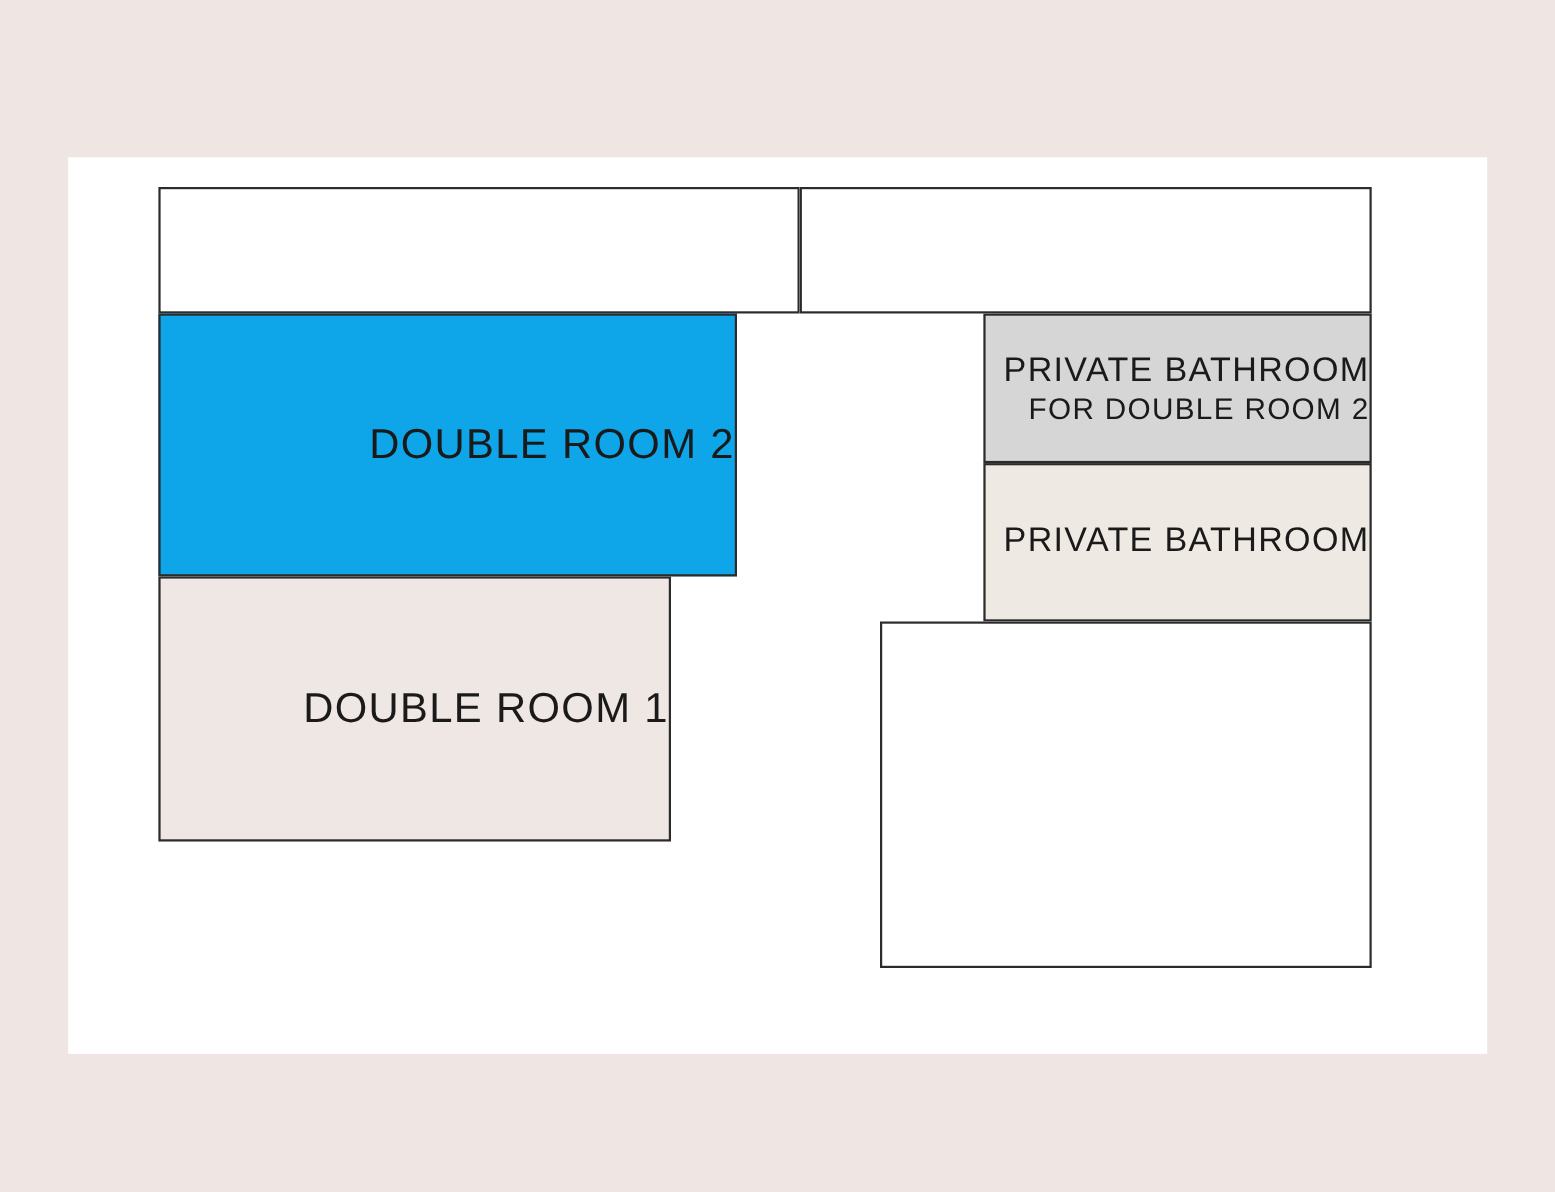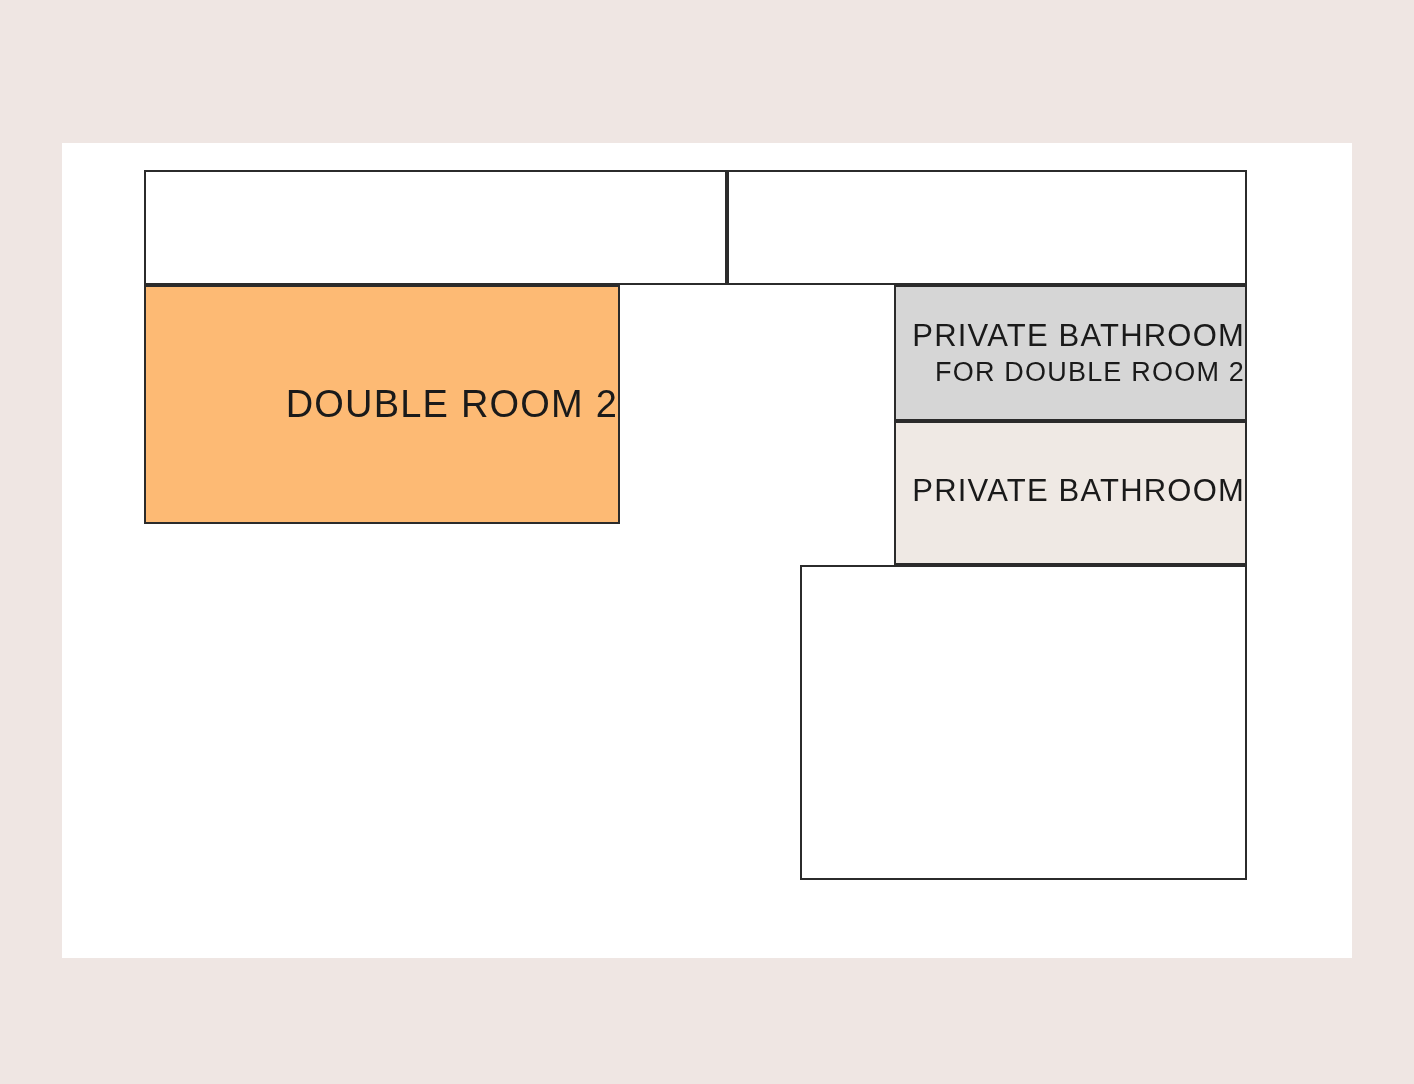--- a/index.html
+++ b/index.html
@@ -71,23 +71,23 @@
     top: 27px;
     width: 520px;
     height: 115px;
     background: #ffffff;
   }
 
   
   #room-double-2 {
     left: 82px;
     top: 142px;
-    width: 476px;
+    width: 526px;
     height: 239px;
-    background: #fdba74;
+    background: #0ea5e9;
   }
 
   
   #room-double-1 {
     left: 82px;
     top: 381px;
     width: 466px;
     height: 241px;
     background: #efe7e3;
   }
@@ -127,20 +127,23 @@
 <div id="page">
 
   <div class="room" id="box-top-left"></div>
 
   <div class="room" id="box-top-right"></div>
 
   <div class="room" id="room-double-2">
     <div class="room-label label-lg">DOUBLE ROOM 2</div>
   </div>
 
+  <div class="room" id="room-double-1">
+    <div class="room-label label-lg">DOUBLE ROOM 1</div>
+  </div>
 
   <div class="room" id="bath-for-double-2">
     <div class="room-label label-md bath-line-1">PRIVATE BATHROOM</div>
     <div class="room-label label-sm">FOR DOUBLE ROOM 2</div>
   </div>
 
   <div class="room" id="bath-for-double-1">
     <div class="room-label label-md bath-line-1">PRIVATE BATHROOM</div>
   </div>
 

